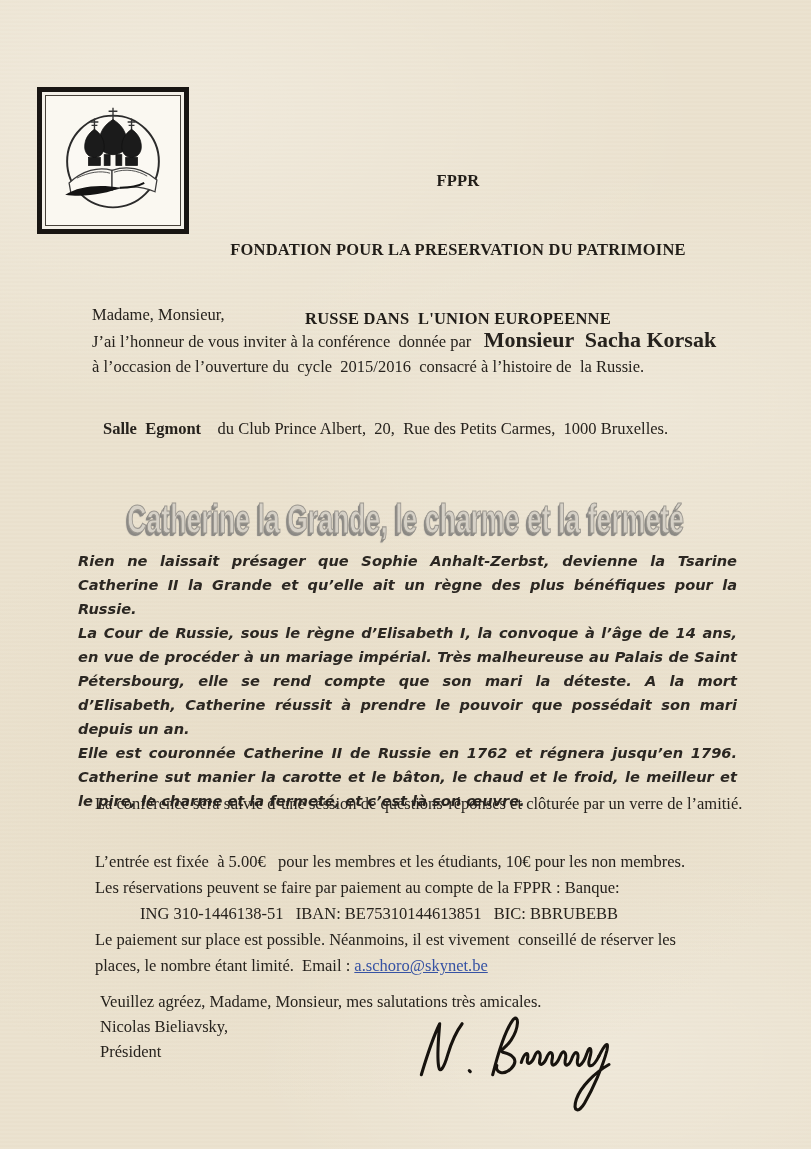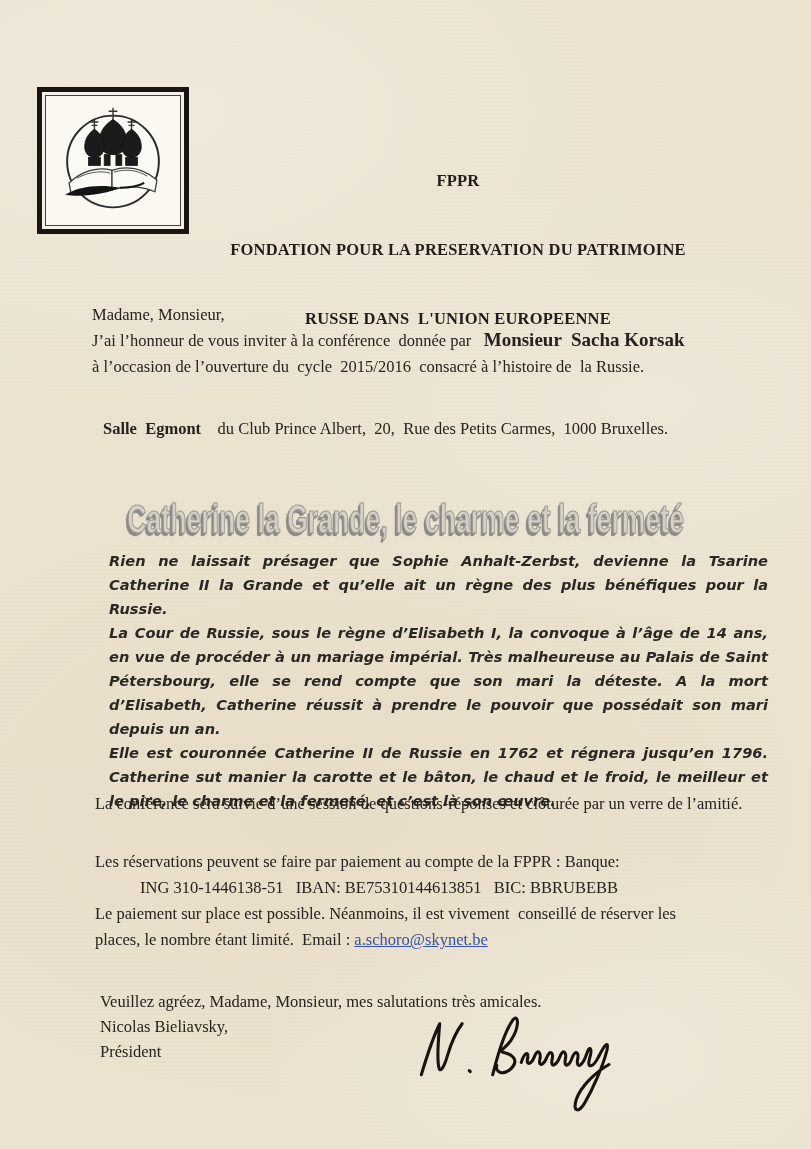--- a/index.html
+++ b/index.html
@@ -23,38 +23,38 @@
   .logo-inner{width:100%; height:100%; box-sizing:border-box; border:1px solid #47423a;
     background:#faf8f1; display:flex; align-items:center; justify-content:center;}
 
   
   .org-header{left:108px; top:123px; width:700px; text-align:center; font-weight:bold;
     font-size:16.5px; line-height:23px; white-space:pre-wrap; letter-spacing:.2px; color:#211d18;}
 
   .dateline{left:92px; top:261px;}
   .salutation{left:92px; top:303px;}
   .invite{left:92px; top:328px;}
-  .speaker{font-weight:bold; font-size:19px;}
+  .speaker{font-weight:bold; font-size:22px;}
   .cycle{left:92px; top:355px;}
   .event-datetime{left:152px; top:379px; font-size:26px; font-weight:bold; white-space:pre-wrap; color:#1d1a15;}
   .venue{left:103px; top:417px;}
   .venue-bold{font-weight:bold;}
 
   
   .wordart-wrap{left:0; top:500px; width:811px; text-align:center;}
   .wordart{display:inline-block; font-family:"Liberation Sans", sans-serif; font-weight:700;
     font-size:37px; line-height:40px; white-space:pre;
     transform:scale(0.72,1.08); transform-origin:50% 50%;
     color:#d6d1c7; -webkit-text-stroke:1.1px #9b9790;
     text-shadow:-1px 1px 0 #8d8b86, -2px 2px 0 #8d8b86, -3px 3px 1px #858380;}
 
   
   .intro{left:78px; top:549px; width:659px; font-family:"DejaVu Sans", sans-serif;
     font-style:italic; font-weight:bold; font-size:14.6px; line-height:24px;
-    text-align:justify; color:#2b2722;margin-left:31px;}
+    text-align:justify; color:#2b2722;}
   .intro p{margin:0;}
 
   .conf-note{left:95px; top:790px; width:652px; font-size:16.5px; line-height:27px;}
 
   .pricing-block{left:95px; top:849px; width:668px; font-size:16.5px; line-height:26px;}
   .pricing-block .row{white-space:pre-wrap;}
   .bank-row{padding-left:45px;}
   a.email{color:#3652a3; text-decoration:underline; cursor:pointer;}
 
   .closing{left:100px; top:990px;text-align:right;}
@@ -120,20 +120,21 @@
 
   <div class="abs intro">
     <p>Rien ne laissait présager que Sophie Anhalt-Zerbst, devienne la Tsarine Catherine II la Grande et  qu’elle ait un  règne des plus bénéfiques pour la Russie.</p>
     <p>La Cour de Russie, sous le règne d’Elisabeth I, la convoque à l’âge de 14 ans, en vue de procéder à un mariage impérial. Très malheureuse au Palais de Saint Pétersbourg, elle se rend compte que son mari la déteste. A la mort d’Elisabeth, Catherine réussit à prendre le pouvoir que possédait son mari depuis un an.</p>
     <p>Elle est couronnée Catherine II de Russie en 1762 et régnera jusqu’en 1796. Catherine sut manier la carotte et le bâton, le chaud et le froid, le meilleur et le pire, le charme et la fermeté, et c’est là son œuvre.</p>
   </div>
 
   <div class="abs conf-note">La conférence sera suivie  d’une session de questions-réponses et clôturée par un verre de l’amitié.</div>
 
   <div class="abs pricing-block">
+    <div class="row">L’entrée est fixée  à 5.00€   pour les membres et les étudiants, 10€ pour les non membres.</div>
     <div class="row">Les réservations peuvent se faire par paiement au compte de la FPPR : Banque:</div>
     <div class="row bank-row">ING 310-1446138-51   IBAN: BE75310144613851   BIC: BBRUBEBB</div>
     <div class="row">Le paiement sur place est possible. Néanmoins, il est vivement  conseillé de réserver les</div>
     <div class="row"><span>places, le nombre étant limité.  Email : </span><a class="email">a.schoro@skynet.be</a></div>
   </div>
 
   <div class="abs line closing">Veuillez agréez, Madame, Monsieur, mes salutations très amicales.</div>
   <div class="abs line signer-name">Nicolas Bieliavsky,</div>
   <div class="abs line signer-title">Président</div>
 

